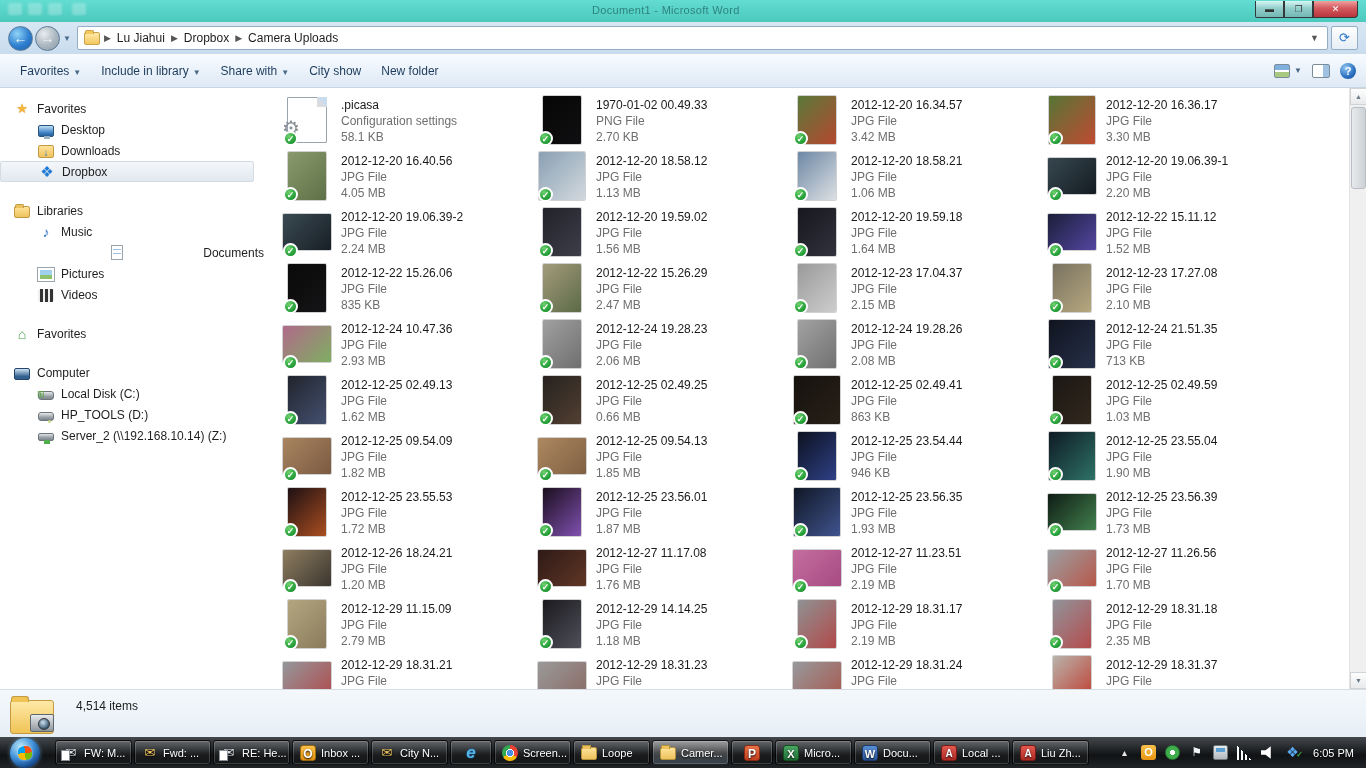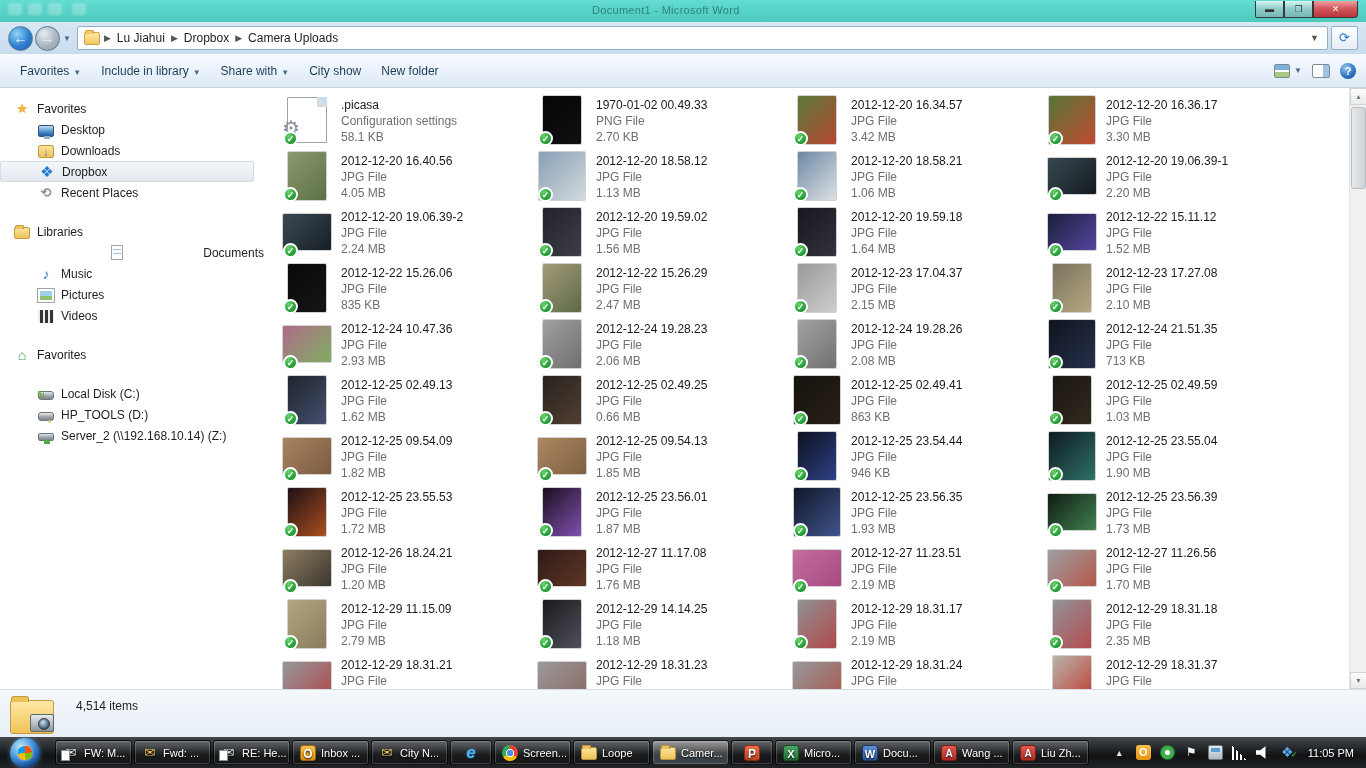--- a/index.html
+++ b/index.html
@@ -255,51 +255,51 @@
           <span class="sb-label">Desktop</span>
         </div>
         <div class="sb-row child">
           <span class="sbi sbi-downloads"></span>
           <span class="sb-label">Downloads</span>
         </div>
         <div class="sb-row child sel">
           <span class="sbi sbi-dropbox"></span>
           <span class="sb-label">Dropbox</span>
         </div>
-        <div class="sb-row child">
-          <span class="sbi sbi-recent"></span>
-          <span class="sb-label">Recent Places</span>
-        </div>
         <div class="sb-gap"></div>
         <div class="sb-row">
           <span class="sbi sbi-folder"></span>
           <span class="sb-label">Libraries</span>
         </div>
         <div class="sb-row child">
+          <span class="sbi sbi-music"></span>
+          <span class="sb-label">Music</span>
+        </div>
+        <div class="sb-row child">
           <span class="sbi sbi-doc"></span>
           <span class="sb-label">Documents</span>
-        </div>
-        <div class="sb-row child">
-          <span class="sbi sbi-music"></span>
-          <span class="sb-label">Music</span>
         </div>
         <div class="sb-row child">
           <span class="sbi sbi-pic"></span>
           <span class="sb-label">Pictures</span>
         </div>
         <div class="sb-row child">
           <span class="sbi sbi-video"></span>
           <span class="sb-label">Videos</span>
         </div>
         <div class="sb-gap"></div>
         <div class="sb-row">
           <span class="sbi sbi-homegroup"></span>
           <span class="sb-label">Favorites</span>
         </div>
         <div class="sb-gap"></div>
+        <div class="sb-row">
+          <span class="sbi sbi-computer"></span>
+          <span class="sb-label">Computer</span>
+        </div>
         <div class="sb-row child">
           <span class="sbi sbi-sysdrive"></span>
           <span class="sb-label">Local Disk (C:)</span>
         </div>
         <div class="sb-row child">
           <span class="sbi sbi-drive"></span>
           <span class="sb-label">HP_TOOLS (D:)</span>
         </div>
         <div class="sb-row child">
           <span class="sbi sbi-netdrive"></span>
@@ -849,35 +849,35 @@
         <div class="tb-btn">
           <span class="ti ti-excel">X</span>
           <span>Micro...</span>
         </div>
         <div class="tb-btn">
           <span class="ti ti-word">W</span>
           <span>Docu...</span>
         </div>
         <div class="tb-btn">
           <span class="ti ti-pdf">A</span>
-          <span>Wang ...</span>
+          <span>Local ...</span>
         </div>
         <div class="tb-btn">
           <span class="ti ti-pdf">A</span>
           <span>Liu Zh...</span>
         </div>
       </div>
     <div id="tray">
       <span id="tray-icons" style="display:flex;gap:9px">
           <span class="tr tr-expand"></span>
           <span class="tr tr-outlook">O</span>
           <span class="tr tr-green"></span>
           <span class="tr tr-flag"></span>
           <span class="tr tr-win"></span>
           <span class="tr tr-signal"></span>
           <span class="tr tr-volume"></span>
           <span class="tr tr-dropbox"></span>
         </span>
-      <span id="clock">11:05 PM</span>
+      <span id="clock">6:05 PM</span>
     </div>
   </div>
 
 </div>
 
 </body></html>

